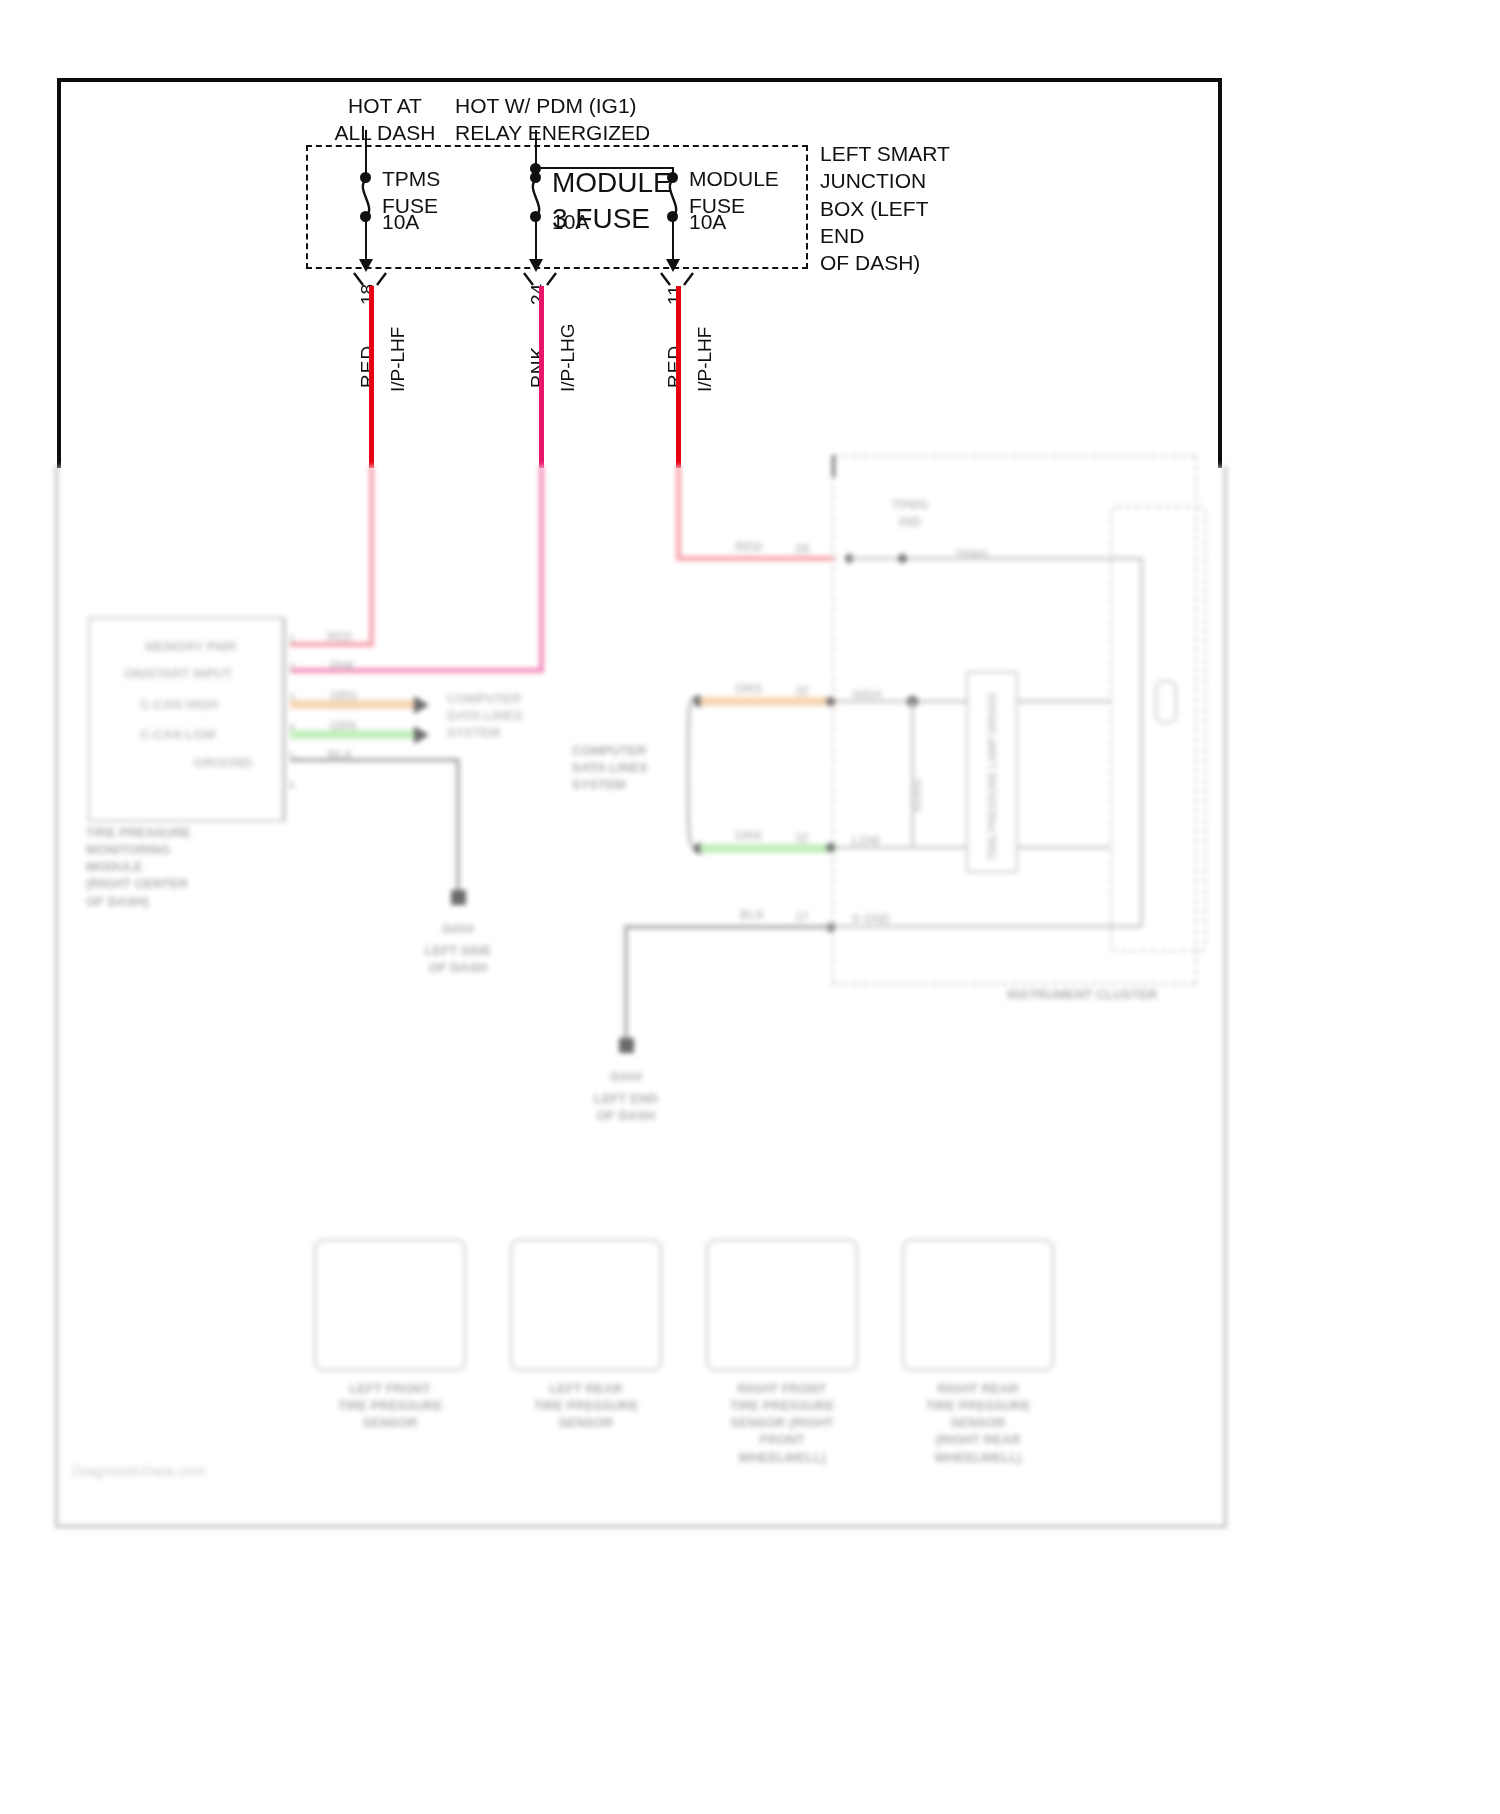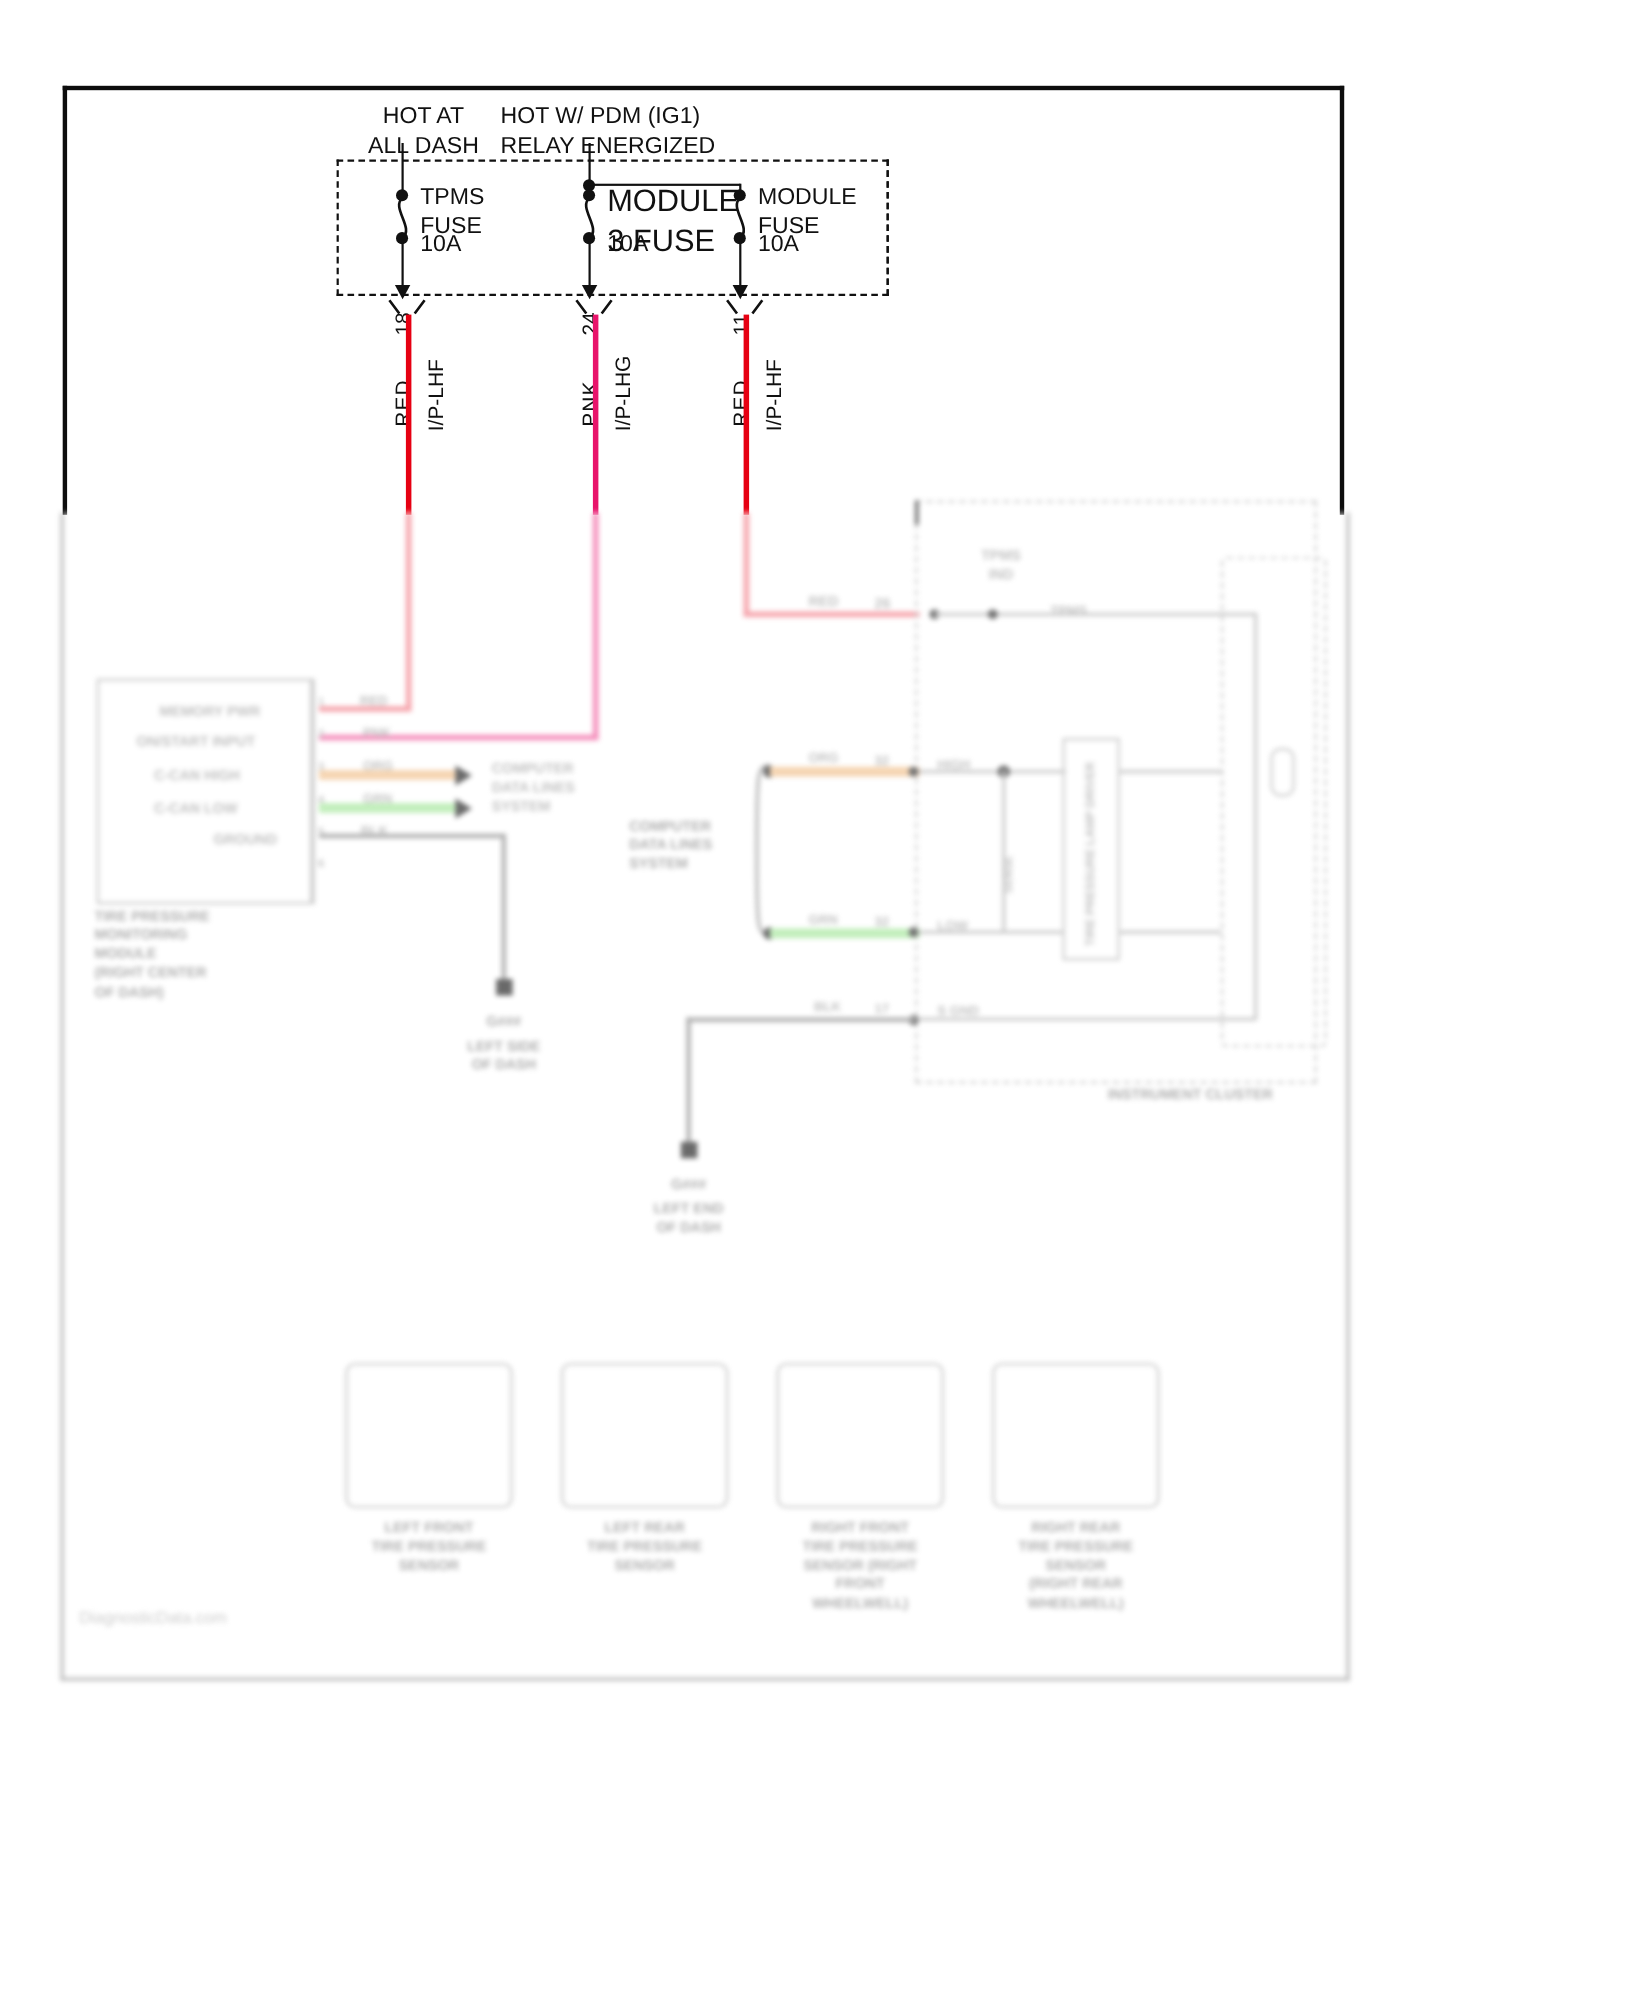--- a/index.html
+++ b/index.html
@@ -193,20 +193,25 @@
 
   <div class="frame-top"></div>
 
   <div class="t" style="left:320px; top:92px; font-size:21px; text-align:center; width:130px;">HOT AT
 ALL DASH</div>
   <div class="t" style="left:455px; top:92px; font-size:21px; text-align:center; width:175px;">HOT W/ PDM (IG1)
 RELAY ENERGIZED</div>
 
   <div class="sjb-box"></div>
   <div class="sjb-bracket"></div>
+  <div class="t" style="left:820px; top:140px; font-size:21px;">LEFT SMART
+JUNCTION
+BOX (LEFT
+END
+OF DASH)</div>
 
   <div class="rail" style="left:365px; top:130px; height:50px;"></div>
   <div class="dot" style="left:360px; top:172px;"></div>
   <svg class="fuse-squiggle" style="left:352px; top:178px;" width="28" height="40" viewBox="0 0 28 40">
     <path d="M14 2 C 3 10, 25 30, 14 38" stroke="#111" stroke-width="2.4" fill="none"></path>
   </svg>
   <div class="dot" style="left:360px; top:211px;"></div>
   <div class="rail" style="left:365px; top:218px; height:47px;"></div>
   <div class="arrow-down" style="left:359px; top:259px;"></div>
   <div class="t" style="left:382px; top:165px; font-size:21px;">TPMS

